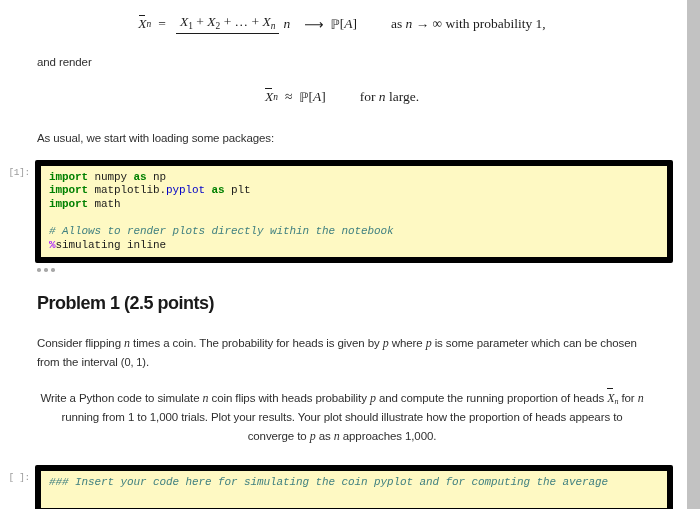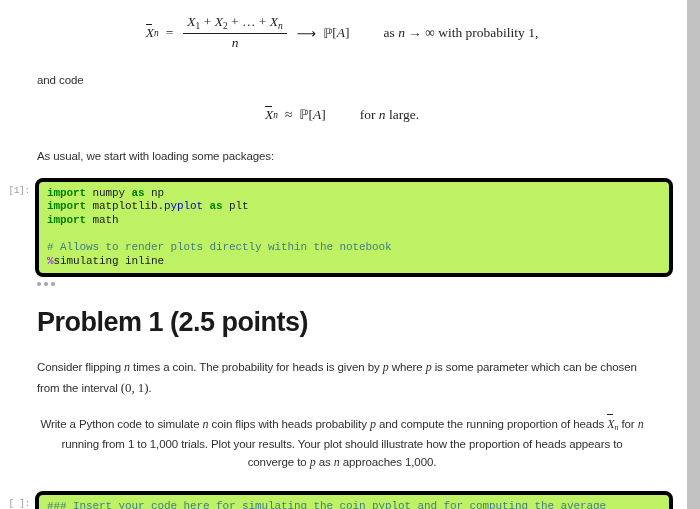--- a/index.html
+++ b/index.html
@@ -54,47 +54,47 @@
     color: #2f2f2f;
     margin: 0;
     letter-spacing: -0.1px;
   }
   .math-var {
     font-family: "Liberation Serif", serif;
     font-style: italic;
     font-size: 12px;
   }
   .math-up {
-    font-family: Liberation Serif, serif;
-    font-size: 13px;
+    font-family: Liberation Sans, sans-serif;
+    font-size: 11px;
   }
 
   h2.heading {
     font-family: "Liberation Sans", sans-serif;
     font-weight: bold;
-    font-size: 27px;
+    font-size: 18px;
     color: #1a1a1a;
     margin: 0;
     letter-spacing: -0.5px;
   }
 
   
   .eqn {
     font-family: "Liberation Serif", serif;
     font-size: 13.5px;
     color: #1c1c1c;
     display: flex;
     align-items: center;
     justify-content: center;
     white-space: nowrap;
   }
   .eqn i { font-style: italic; }
   .frac {
     display: inline-flex;
-    flex-direction: column;
+    flex-direction: row;
     align-items: center;
     vertical-align: middle;
     margin: 0 3px;
   }
   .frac .num {
     padding: 0 4px 1px 4px;
     border-bottom: 1px solid #1c1c1c;
     line-height: 1.25;
   }
   .frac .den {
@@ -145,37 +145,37 @@
     font-family: "Liberation Mono", monospace;
     font-size: 9.5px;
     color: #9b9b9b;
     line-height: 14px;
     padding-top: 6px;
     letter-spacing: -0.3px;
     white-space: pre;
   }
   .input-area {
     flex: 1;
-    background: #bef264;
-    border: 4px solid #000000;
-    border-radius: 8px;
+    background: #fef9c3;
+    border: 6px solid #000000;
+    border-radius: 2px;
     padding: 5px 0 5px 8px;
     overflow: hidden;
   }
   .code-line {
     font-family: "Liberation Mono", monospace;
     font-size: 11px;
     line-height: 13.6px;
     color: #1a1a1a;
     white-space: pre;
     letter-spacing: -0.1px;
   }
   .k  { color: #008000; font-weight: bold; }   
   .nn { color: #0000c8; }                      
-  .c  { color: #408080; }  
+  .c  { color: #408080; font-style: italic; }  
   .mg { color: #aa22ff; font-weight: bold; }   
   .blank-line { height: 13.6px; }
 
   
   .ellipsis {
     display: flex;
     gap: 3.5px;
     padding-left: 37px;
     padding-top: 5px;
   }
@@ -205,21 +205,21 @@
       <span class="blackboard">ℙ</span>
         <span style="font-style:normal;">[</span>
         <i>A</i>
         <span style="font-style:normal;">]</span>
       <span class="gap-lg"></span>
       <span>as <i>n</i> → ∞ with probability 1,</span>
     </div>
   </div>
 
   <div class="cell md-cell" style="padding-top:19px;">
-    <p class="para">and code</p>
+    <p class="para">and render</p>
   </div>
 
   <div class="cell md-cell" style="padding-top:17px;">
     <div class="eqn">
       <span class="xbar">X</span>
         <span class="sub">n</span>
       <span class="op">≈</span>
       <span class="blackboard">ℙ</span>
         <span>[</span>
         <i>A</i>

